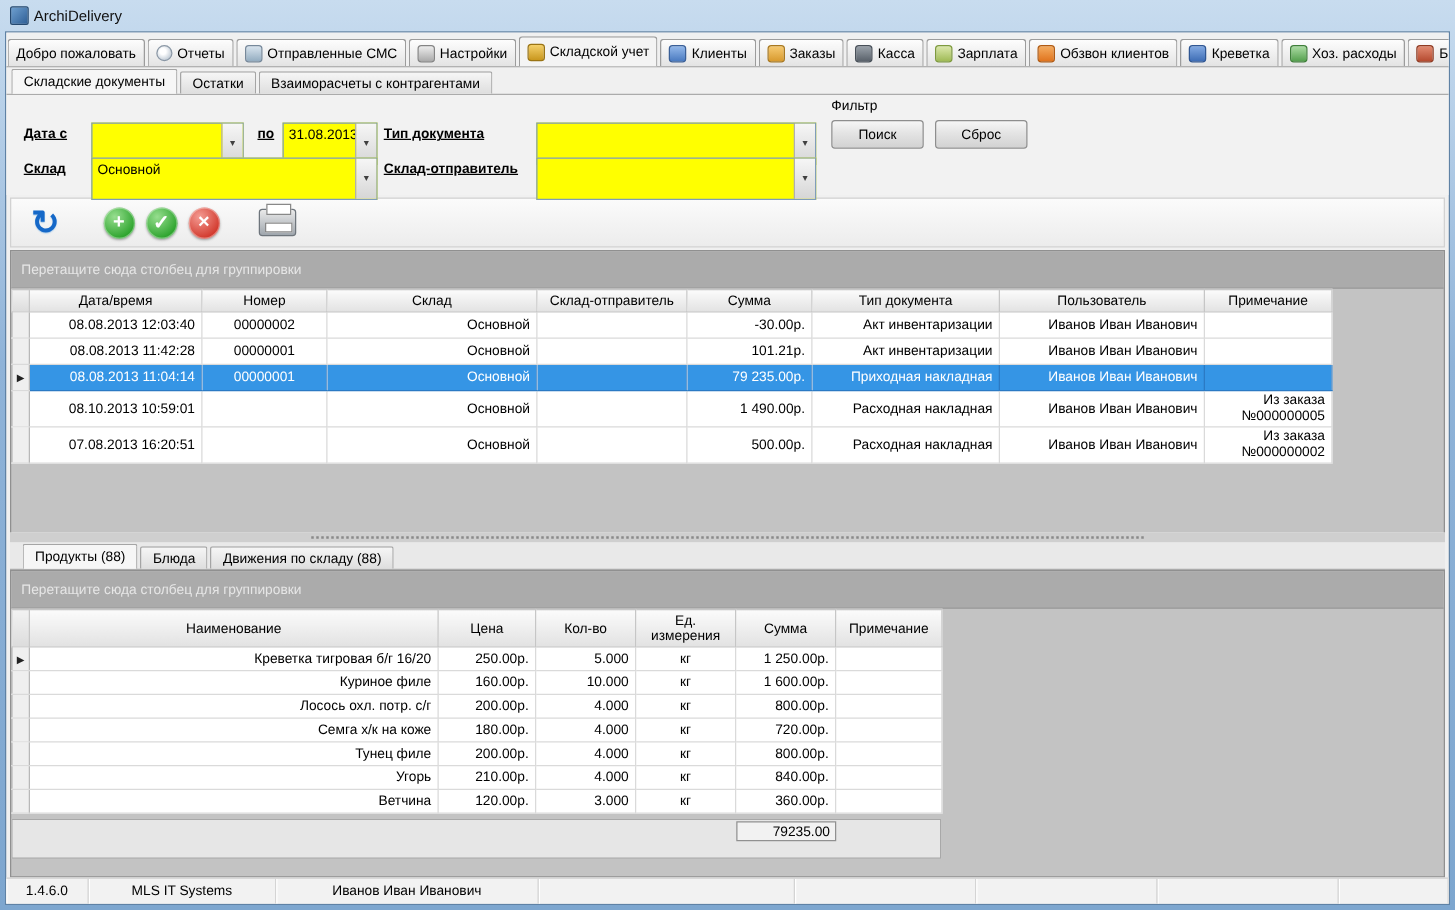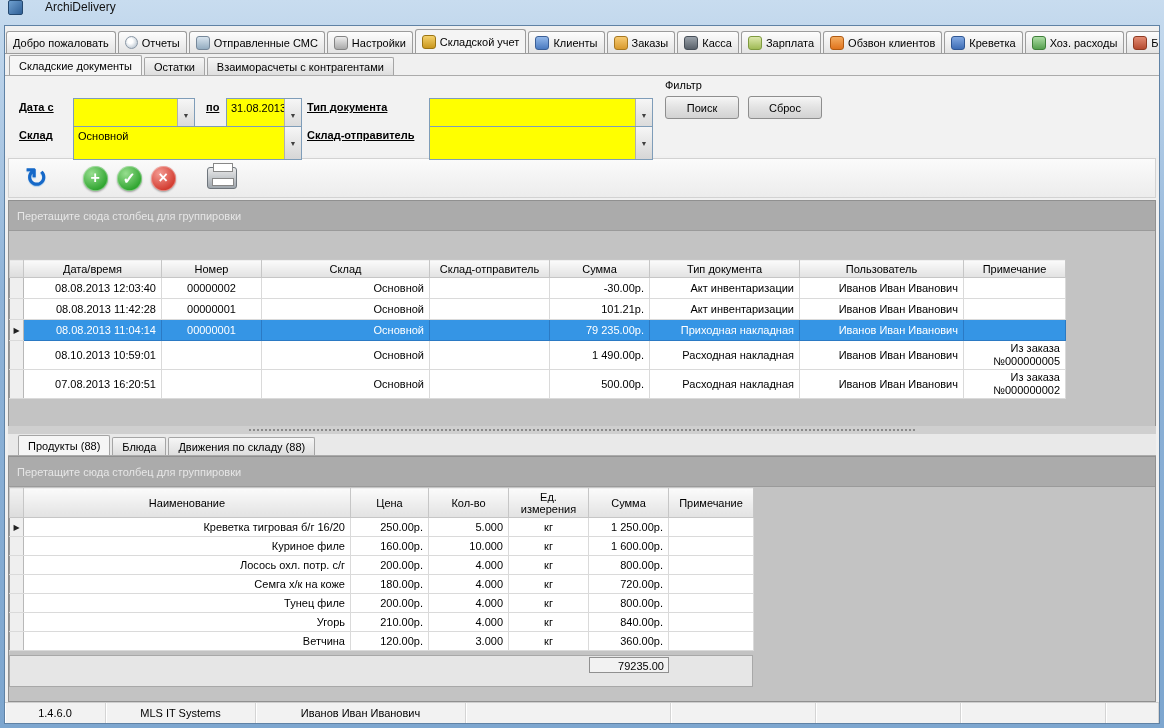--- a/index.html
+++ b/index.html
@@ -1,20 +1,20 @@
 <!DOCTYPE html>
 <html><head>
 <meta charset="utf-8">
 <style>
   *{box-sizing:border-box;margin:0;padding:0}
   html,body{width:1164px;height:728px}
   body{font-family:"Liberation Sans",sans-serif;font-size:11px;color:#000;background:#fff;overflow:hidden}
 
   .frame{width:1164px;height:728px;background:linear-gradient(#C8DCEF,#8FB3D8 40%,#7DA6CF);padding:0 4px 4px;display:flex;flex-direction:column}
-  .titlebar{height:25px;flex:none;display:flex;align-items:flex-start;gap:22px;padding:0 4px}
+  .titlebar{height:25px;flex:none;display:flex;align-items:center;gap:4px;padding:0 4px}
   .appicon{width:15px;height:15px;background:linear-gradient(135deg,#6FA0D0,#2F5F96);border:1px solid #24486F;border-radius:2px;flex:none}
   .apptitle{font-size:12px;color:#111}
 
   .window{flex:1;display:flex;flex-direction:column;background:#F0F0F0;border:1px solid #5F82A5;overflow:hidden}
 
   
   .mtabs{flex:none;display:flex;align-items:flex-end;height:28px;padding:1px 1px 0;background:#F0F0F0;border-bottom:1px solid #9C9C9C;overflow:hidden}
   .mtab{flex:none;display:flex;align-items:center;gap:4px;height:22px;padding:0 6px;margin-right:2px;border:1px solid #9C9C9C;border-bottom:none;border-radius:3px 3px 0 0;background:linear-gradient(#FDFDFD,#E3E3E3);white-space:nowrap;cursor:default}
   .mtab.active{height:25px;background:#F4F4F4;margin-bottom:-1px;position:relative;z-index:2}
   .ticon{width:14px;height:14px;display:inline-block;border-radius:3px;flex:none}
@@ -211,21 +211,21 @@
         <div class="tbtn plus-icon">+</div>
         <div class="tbtn check-icon">✓</div>
         <div class="tbtn delete-icon">×</div>
         <div class="tbtn printer-icon"></div>
       </div>
 
     <div class="gridtop">
       <div class="grouppanel">
         <span>Перетащите сюда столбец для группировки</span>
       </div>
-      <table class="grid" id="docsTable" style="width: 1056px; margin-top: 28px;">
+      <table class="grid" id="docsTable" style="width: 1056px;">
           <colgroup>
             <col style="width: 14px;">
             <col style="width: 138px;">
             <col style="width: 100px;">
             <col style="width: 168px;">
             <col style="width: 120px;">
             <col style="width: 100px;">
             <col style="width: 150px;">
             <col style="width: 164px;">
             <col style="width: 102px;">
@@ -409,21 +409,21 @@
               <td class="al-left wrap"></td>
             </tr>
           </tbody>
         </table>
       <div class="pfooter">
         <div class="ptotal">79235.00</div>
       </div>
     </div>
 
     <div class="statusbar">
-        <div class="sb-cell" style="width: 101px;">1.4.6.0</div>
+        <div class="sb-cell" style="width: 66px;">1.4.6.0</div>
         <div class="sb-cell" style="width: 150px;">MLS IT Systems</div>
         <div class="sb-cell" style="width: 210px;">Иванов Иван Иванович</div>
         <div class="sb-cell" style="width: 205px;"></div>
         <div class="sb-cell" style="width: 145px;"></div>
         <div class="sb-cell" style="width: 145px;"></div>
         <div class="sb-cell" style="width: 145px;"></div>
         <div class="sb-cell" style="flex: 1 1 0%;"></div>
       </div>
   </div>
 </div>

